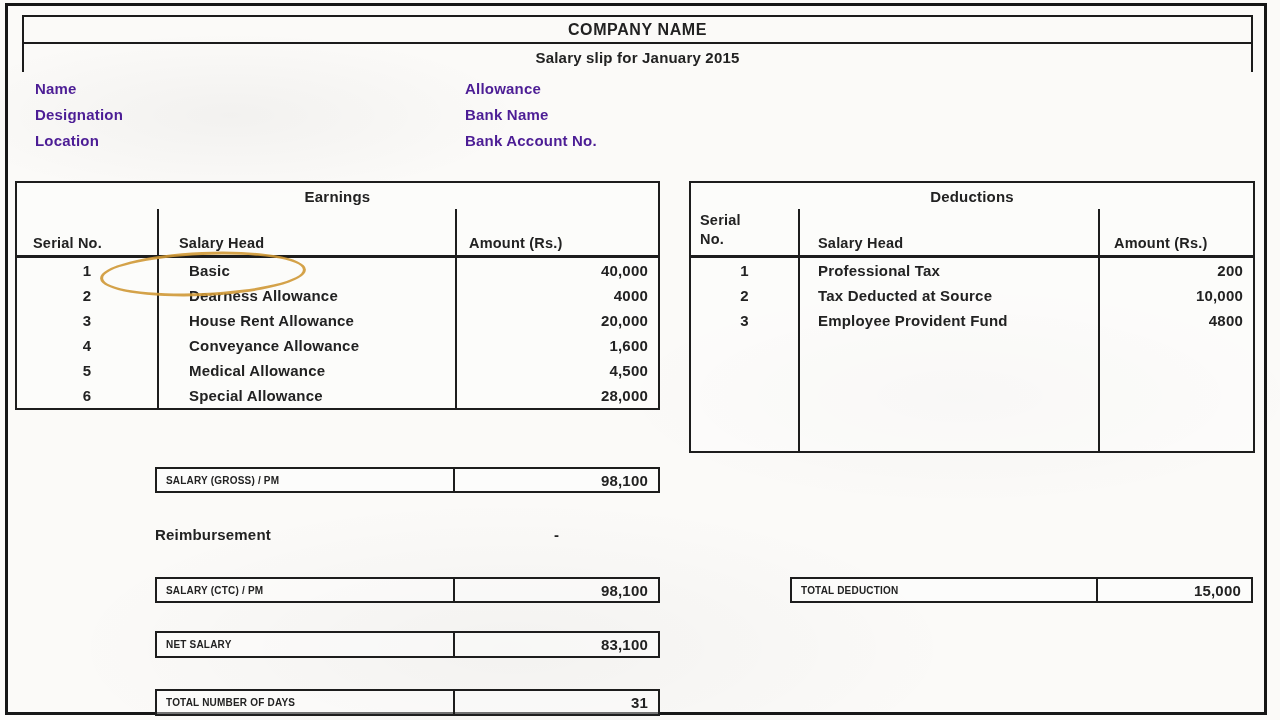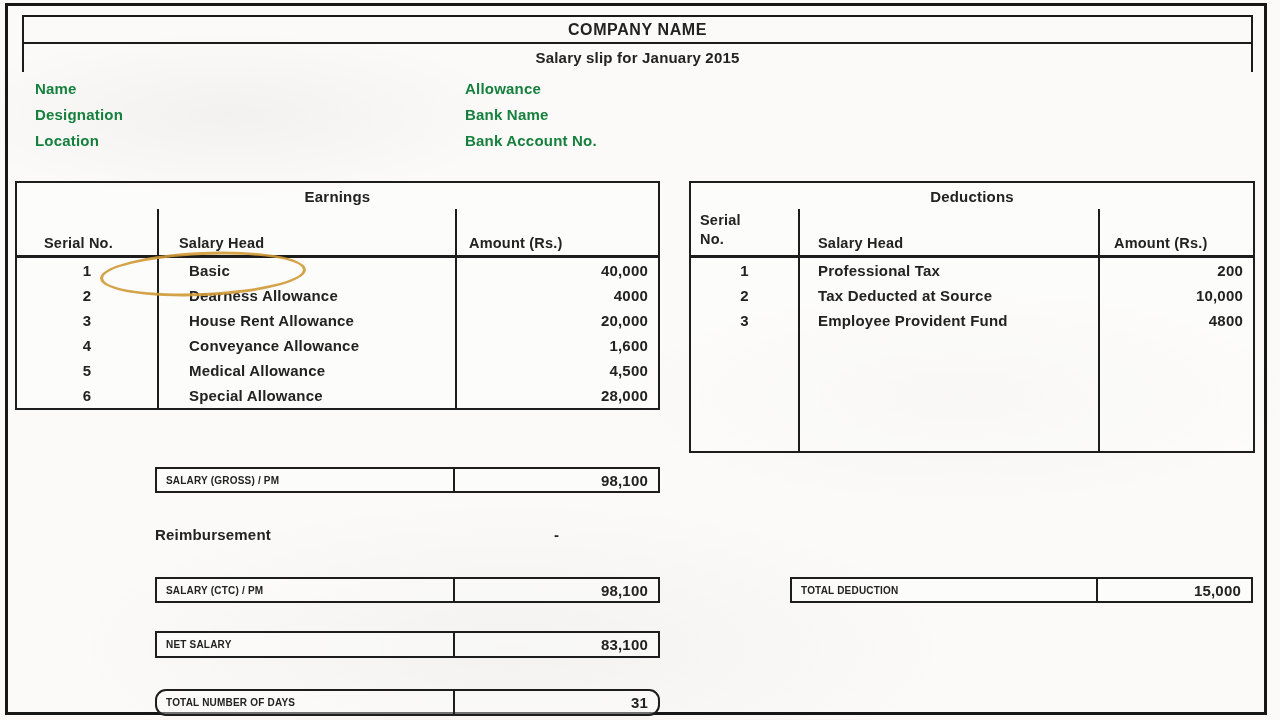--- a/index.html
+++ b/index.html
@@ -27,21 +27,21 @@
   .title-row1 {
     height: 27px; border-bottom: 2px solid #1b1b1b;
     display:flex; align-items:center; justify-content:center;
     font-size: 16px; font-weight: 700; letter-spacing: .6px;
   }
   .title-row2 {
     height: 26px; display:flex; align-items:center; justify-content:center;
     font-size: 15px; font-weight: 700;
   }
   
-  .info-label { position:absolute; font-size:15px; font-weight:600; color:#15803d; height:20px; }
+  .info-label { position:absolute; font-size:15px; font-weight:600; color:#4c1d95; height:20px; }
   
   .dtable {
     position:absolute; border:2px solid #1d1d1d; display:flex; flex-direction:column;
     background: rgba(255,255,255,.35);
   }
   .t-title {
     height:26px; display:flex; align-items:center; justify-content:center;
     font-size:15px; font-weight:700;
   }
   .t-head {
@@ -117,21 +117,21 @@
   <div class="info-label" style="left:35px; top:80px;">Name</div>
   <div class="info-label" style="left:35px; top:106px;">Designation</div>
   <div class="info-label" style="left:35px; top:132px;">Location</div>
   <div class="info-label" style="left:465px; top:80px;">Allowance</div>
   <div class="info-label" style="left:465px; top:106px;">Bank Name</div>
   <div class="info-label" style="left:465px; top:132px;">Bank Account No.</div>
 
   <div class="dtable" style="left:15px; top:181px; width:645px; height:229px;">
     <div class="t-title">Earnings</div>
     <div class="t-head">
-      <div class="hc e-c1" style="padding-left:27px;">Serial No.</div>
+      <div class="hc e-c1" style="padding-left:16px;">Serial No.</div>
       <div class="hc e-c2 bl e-headpad">Salary Head</div>
       <div class="hc e-c3 bl" style="padding-left:12px;">Amount (Rs.)</div>
     </div>
     <div class="t-body">
       <div class="tcol e-c1">
         <div class="cell sn">1</div>
         <div class="cell sn">2</div>
         <div class="cell sn">3</div>
         <div class="cell sn">4</div>
         <div class="cell sn">5</div>
@@ -205,17 +205,17 @@
   <div class="sum-box w-right" style="left:790px; top:577px; width:463px; height:26px;">
     <div class="sum-label">TOTAL DEDUCTION</div>
     <div class="sum-value">15,000</div>
   </div>
 
   <div class="sum-box w-left" style="left:155px; top:631px; width:505px; height:27px;">
     <div class="sum-label">NET SALARY</div>
     <div class="sum-value">83,100</div>
   </div>
 
-  <div class="sum-box w-left" style="left:155px; top:689px; width:505px; height:27px;border-radius:11px;">
+  <div class="sum-box w-left" style="left:155px; top:689px; width:505px; height:27px;">
     <div class="sum-label">TOTAL NUMBER OF DAYS</div>
     <div class="sum-value">31</div>
   </div>
 </div>
 
 </body></html>

